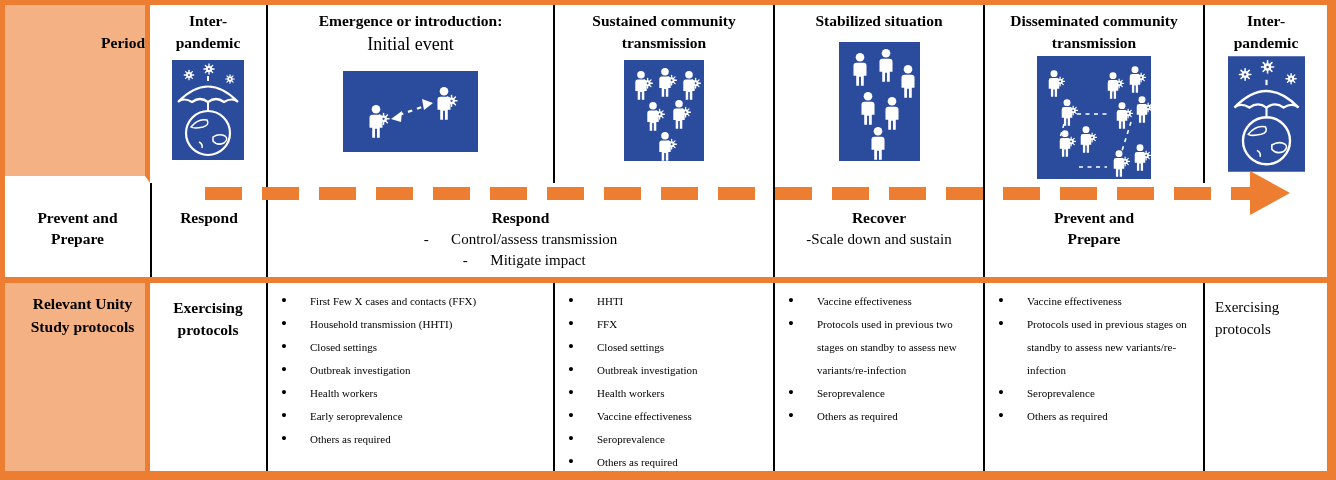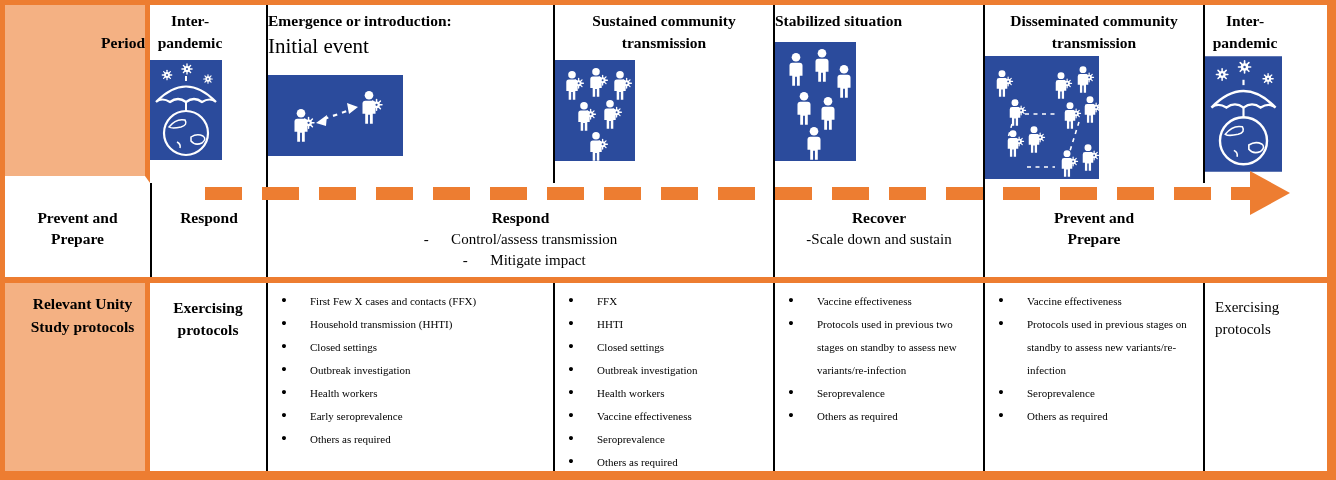--- a/index.html
+++ b/index.html
@@ -18,24 +18,24 @@
          display:flex; flex-direction:column; align-items:flex-end; text-align:center;
          font-weight:700; font-size:15.5px; line-height:1.5; }
   .lbl-period { padding-top:26px; border-bottom:7px solid #fff; }
   .lbl-stages { justify-content:center; }
   .lbl-protocols { padding-top:9px; border-bottom:3px solid #fff; }
   .lbl span { max-width:125px; }
 
   .bl { border-left:2px solid #000; }
 
   
-  .p-cell { padding-top:5px; display:flex; flex-direction:column; align-items:flex-start; text-align:center; }
+  .p-cell { padding-top:5px; display:flex; flex-direction:column; align-items:center; text-align:center; }
   .hdr { font-weight:700; font-size:15.5px; line-height:1.42; }
   .hdr-narrow { max-width:80px; }
-  .sub { font-size:21px; line-height:1.42; }
+  .sub { font-size:18px; line-height:1.42; }
   .icon-box { display:block; }
   .mt6{margin-top:6px;} .mt13{margin-top:13px;} .mt2{margin-top:2px;} .mt10{margin-top:10px;}
 
   
   .s-cell { padding-top:25px; text-align:center; }
   .stage-title { font-weight:700; font-size:15.5px; line-height:1.35; }
   .stage-lines div { font-size:15px; line-height:1.42; white-space:pre-wrap; }
   .span2 { grid-column:span 2; }
   .stage-narrow { max-width:100px; margin:0 auto; }
 
@@ -229,22 +229,22 @@
           <li>Closed settings</li>
           <li>Outbreak investigation</li>
           <li>Health workers</li>
           <li>Early seroprevalence</li>
           <li>Others as required</li>
         </ul>
     </div>
 
     <div class="b-cell bl">
       <ul class="plist">
+          <li>HHTI</li>
           <li>FFX</li>
-          <li>HHTI</li>
           <li>Closed settings</li>
           <li>Outbreak investigation</li>
           <li>Health workers</li>
           <li>Vaccine effectiveness</li>
           <li>Seroprevalence</li>
           <li>Others as required</li>
         </ul>
     </div>
 
     <div class="b-cell bl">

